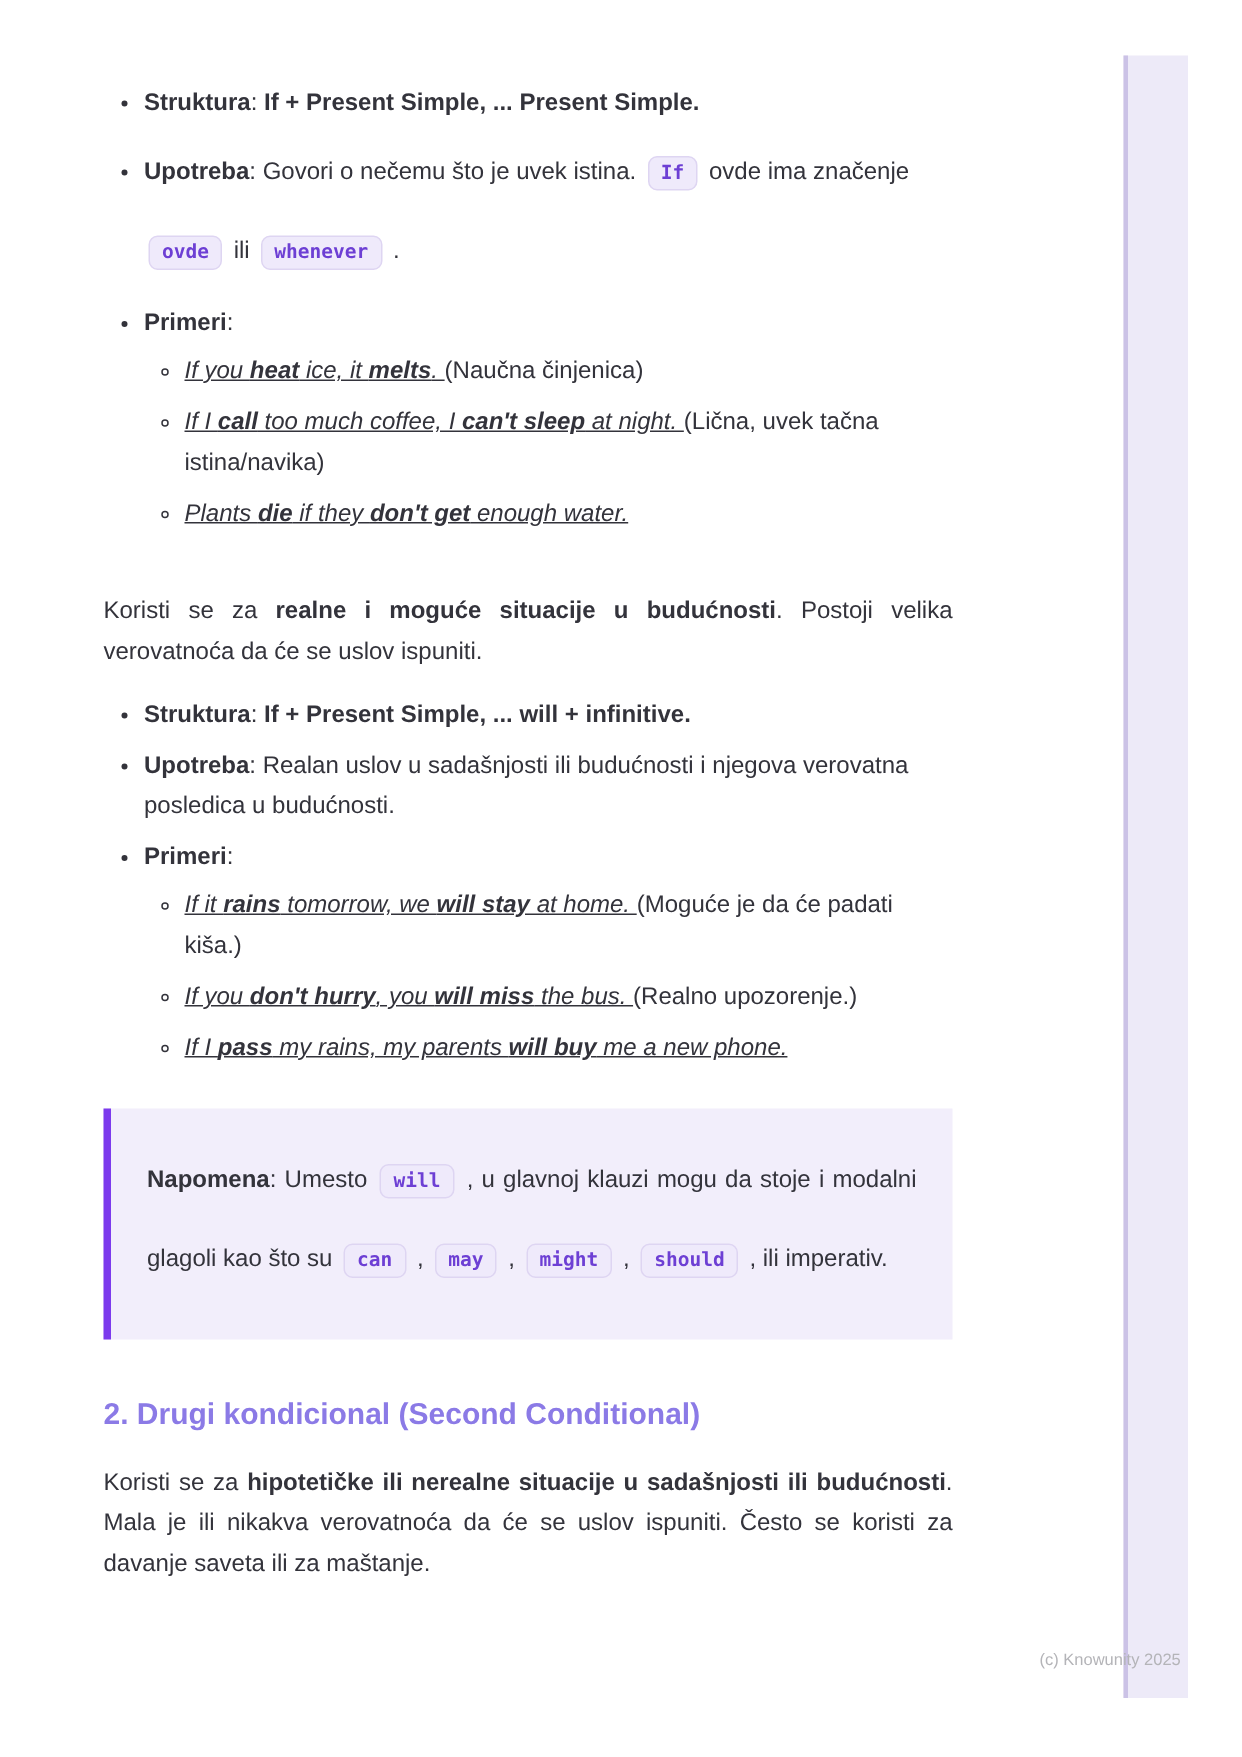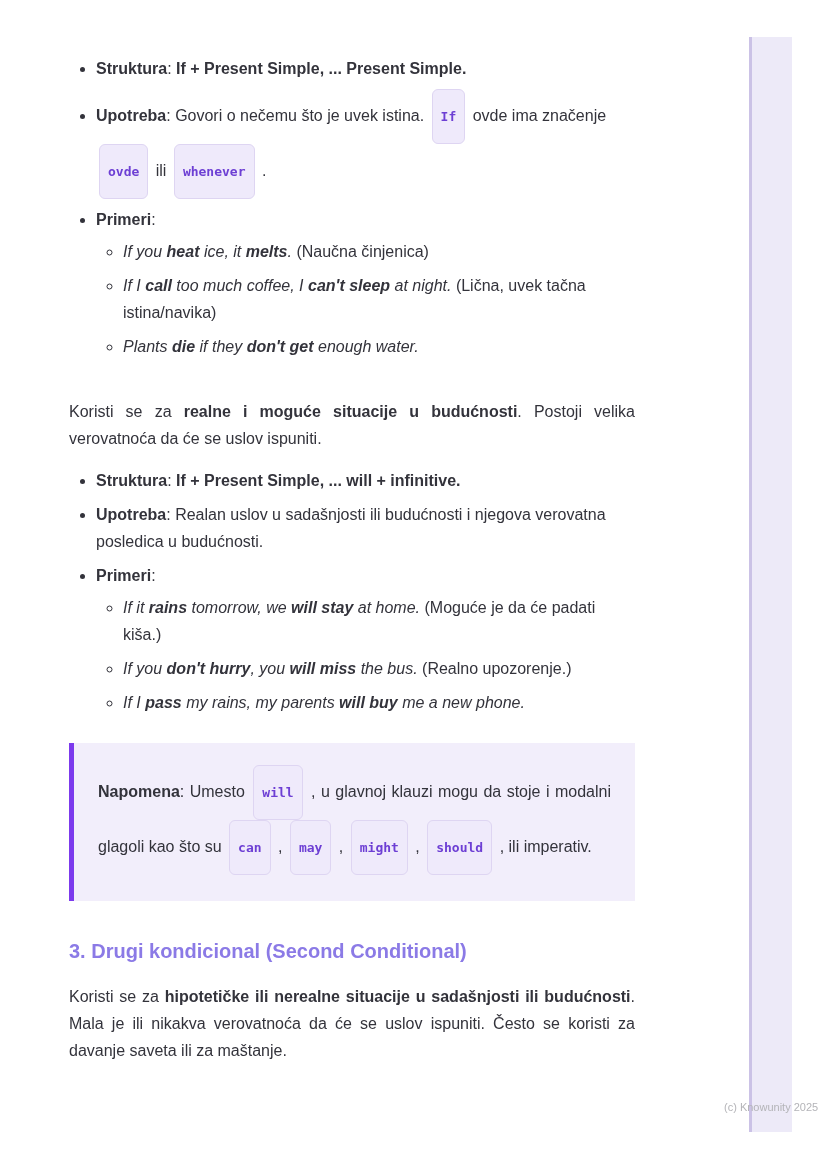--- a/index.html
+++ b/index.html
@@ -30,28 +30,28 @@
     color:var(--accent);
     font-size:20px;line-height:24px;font-weight:700;
     margin:0 0 20px 0;
   }
   p.para{margin:0 0 0 0;text-align:justify;}
   ul.top-list{margin:15px 0 0 0;padding:0 0 0 27px;list-style:disc;}
   ul.top-list > li{margin:0 0 7px 0;}
   ul.sub-list{margin:5px 0 0 0;padding:0 0 0 27px;list-style:circle;}
   ul.sub-list > li{margin:0 0 7px 0;}
   .b{font-weight:700;}
-  .i{font-style:italic;}
+  .i{font-style:italic;text-decoration:underline;}
   .code-badge{
     display:inline-block;
     background:var(--badge-bg);
     border:1px solid var(--badge-border);
     border-radius:6px;
-    padding:16px 8px;
-    margin:0 3px;
+    padding:0 8px;
+    margin:15px 3px;
     font-family:"DejaVu Sans Mono","Liberation Mono",monospace;
     font-size:13px;line-height:21px;
     font-weight:700;
     color:var(--badge-text);
     vertical-align:baseline;
   }
   .note-box{
     margin-top:27px;
     background:var(--note-bg);
     border-left:5px solid var(--note-border);
@@ -60,21 +60,21 @@
   .note-box p.para{margin:0;}
   .note-box ul{margin:8px 0 0 0;padding:0 0 0 24px;list-style:disc;}
   .note-box ul > li{margin:0 0 8px 0;}
   .page-edge-band{
     position:absolute;left:749px;top:37px;width:43px;height:1095px;
     background:var(--band-fill);
     border-left:3px solid var(--band-edge);
     z-index:1;
   }
   .footer-credit{
-    position:absolute;left:724px;top:1101px;z-index:2;
+    position:absolute;left:693px;top:1101px;z-index:2;
     font-size:11px;line-height:13px;color:var(--footer-text);
     white-space:nowrap;
   }
 </style>
 </head>
 <body>
 
 <div class="content">
 
   <div class="section">
@@ -106,21 +106,21 @@
         </ul>
       </li>
     </ul>
 
     <aside class="note-box">
       <p class="para"><span class="b">Napomena</span><span>: Umesto </span><span class="code-badge">will</span><span> , u glavnoj klauzi mogu da stoje i modalni glagoli kao što su </span><span class="code-badge">can</span><span> , </span><span class="code-badge">may</span><span> , </span><span class="code-badge">might</span><span> , </span><span class="code-badge">should</span><span> , ili imperativ.</span></p>
     </aside>
   </div>
 
   <div class="section">
-    <h2 class="section-heading">3. Drugi kondicional (Second Conditional)</h2>
+    <h2 class="section-heading">2. Drugi kondicional (Second Conditional)</h2>
     <p class="para"><span>Koristi se za </span><span class="b">hipotetičke ili nerealne situacije u sadašnjosti ili budućnosti</span><span>. Mala je ili nikakva verovatnoća da će se uslov ispuniti. Često se koristi za davanje saveta ili za maštanje.</span></p>
 
   </div>
 
 </div>
 
 <div class="page-edge-band"></div>
 
 <div class="footer-credit">(c) Knowunity 2025</div>
 

